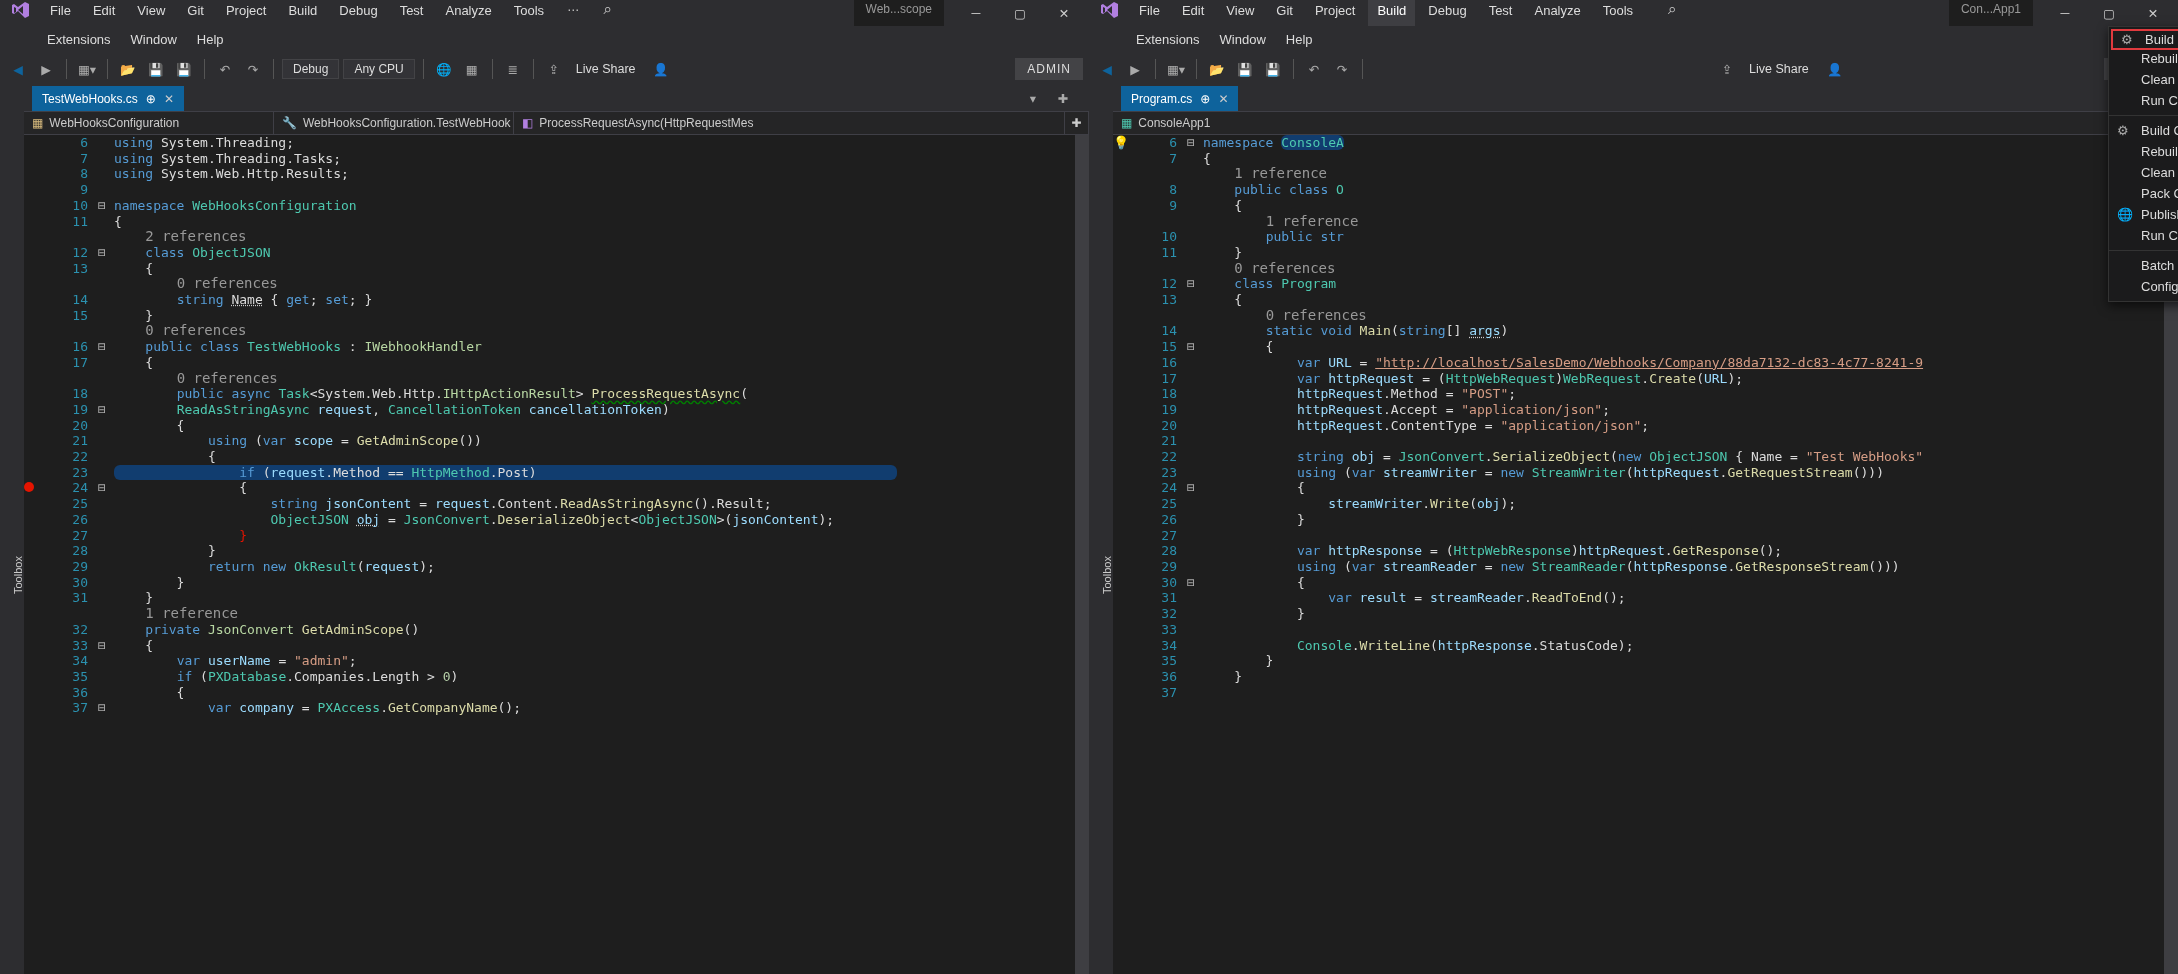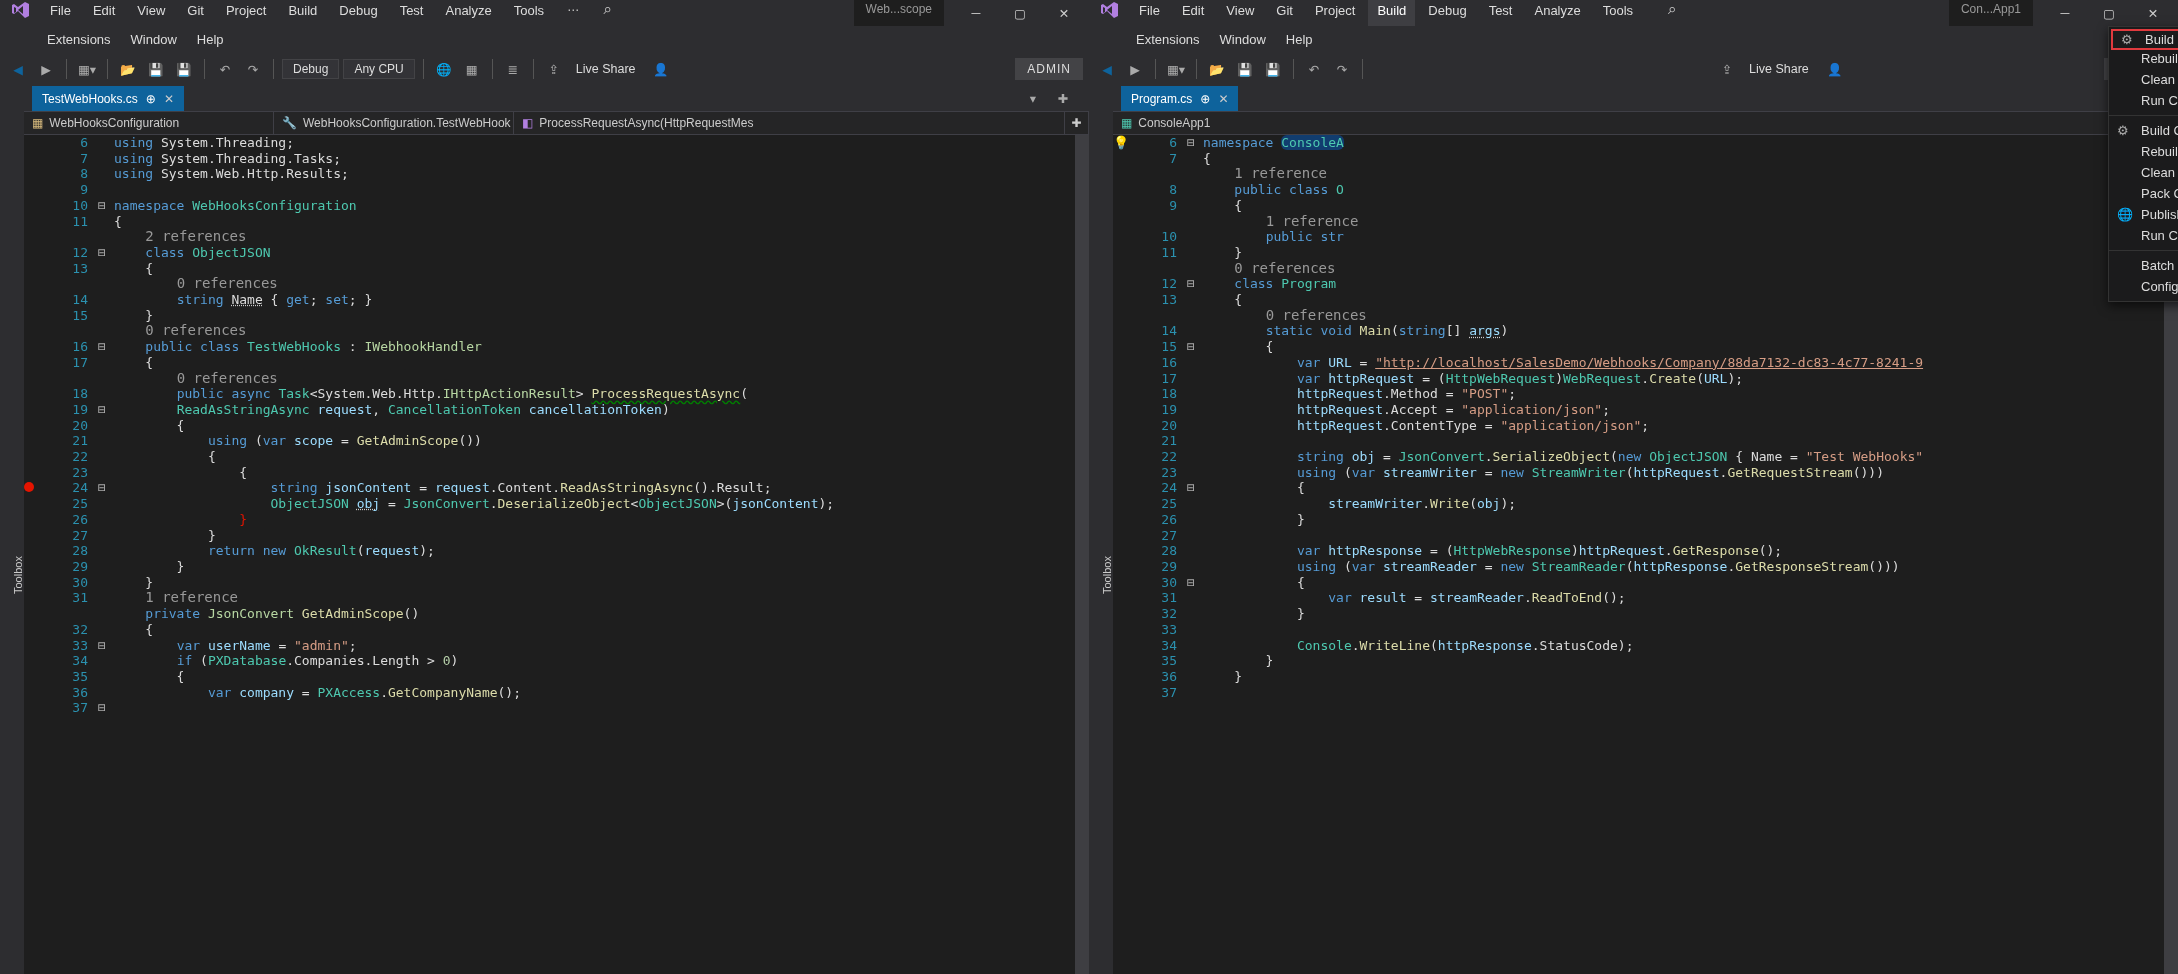--- a/index.html
+++ b/index.html
@@ -240,20 +240,21 @@
     }
     <span class="codelens">0 references</span>
     <span class="k">public</span> <span class="k">class</span> <span class="cls">TestWebHooks</span> : <span class="intf">IWebhookHandler</span>
     {
         <span class="codelens">0 references</span>
         <span class="k">public</span> <span class="k">async</span> <span class="cls">Task</span>&lt;System.Web.Http.<span class="intf">IHttpActionResult</span>&gt; <span class="err mth">ProcessRequestAsync</span>(
         <span class="cls">ReadAsStringAsync</span> <span class="par">request</span>, <span class="cls">CancellationToken</span> <span class="par">cancellationToken</span>)
         {
             <span class="k">using</span> (<span class="k">var</span> <span class="var">scope</span> = <span class="mth">GetAdminScope</span>())
             {
+<span class="hl">                <span class="k">if</span> (<span class="par">request</span>.Method == <span class="cls">HttpMethod</span>.Post)                                              </span>
                 {
                     <span class="k">string</span> <span class="var">jsonContent</span> = <span class="par">request</span>.Content.<span class="mth">ReadAsStringAsync</span>().Result;
                     <span class="cls">ObjectJSON</span> <span class="dd var">obj</span> = <span class="cls">JsonConvert</span>.<span class="mth">DeserializeObject</span>&lt;<span class="cls">ObjectJSON</span>&gt;(<span class="var">jsonContent</span>);
                 <span style="color:#e51400">}</span>
             }
             <span class="k">return</span> <span class="k">new</span> <span class="cls">OkResult</span>(<span class="par">request</span>);
         }
     }
     <span class="codelens">1 reference</span>
     <span class="k">private</span> <span class="intf">JsonConvert</span> <span class="mth">GetAdminScope</span>()

